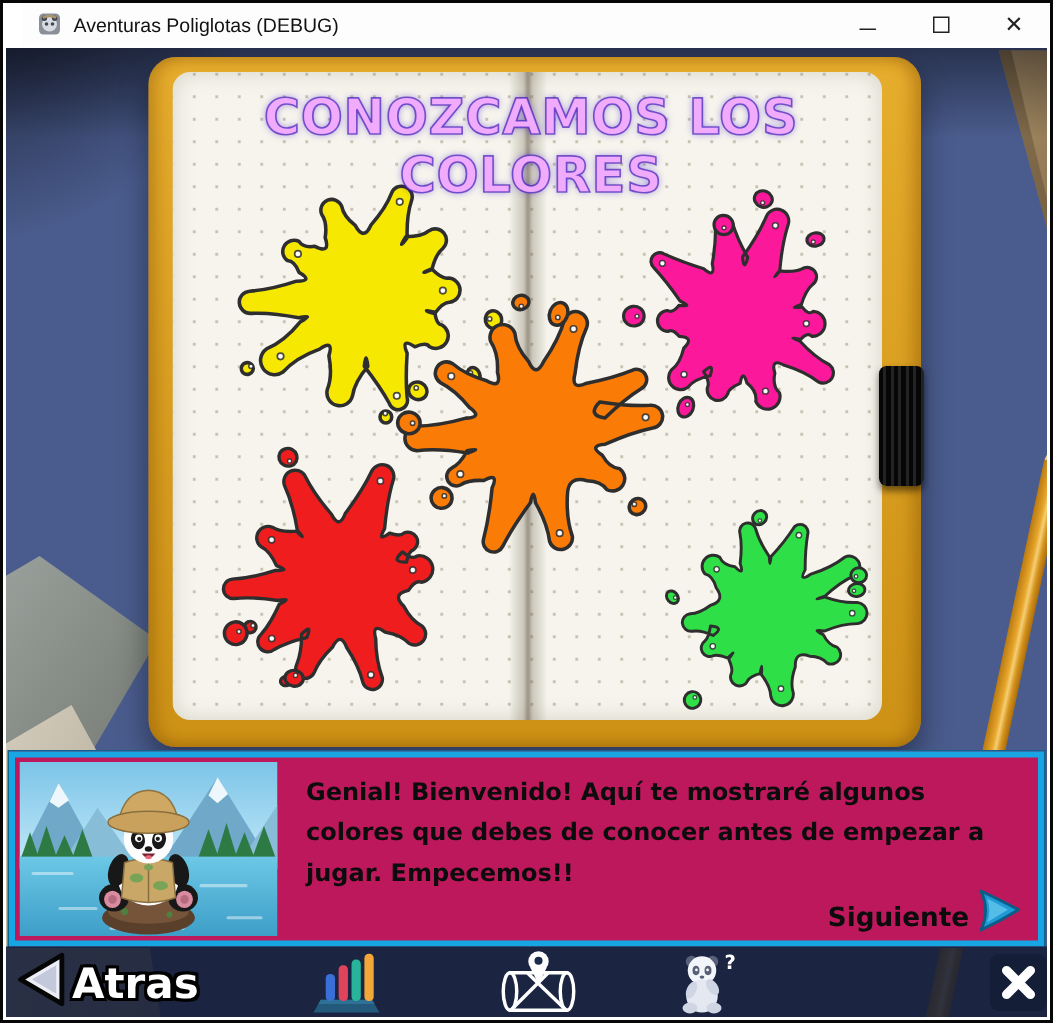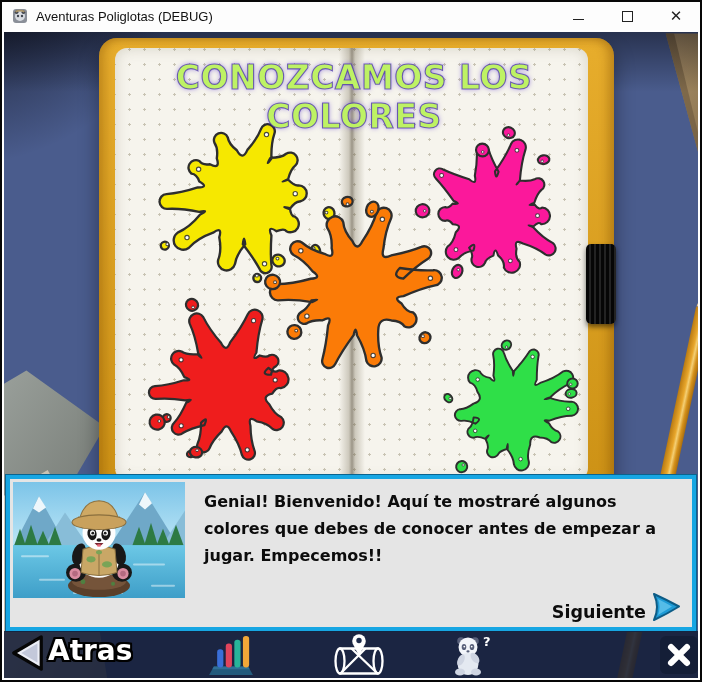--- a/index.html
+++ b/index.html
@@ -1,19 +1,19 @@
 <!DOCTYPE html>
 <html><head>
 <meta charset="utf-8">
 <style>
   html,body{margin:0;padding:0;background:#222;}
   .window{position:relative;width:702px;height:682px;background:#fff;border:2px solid #070707;
           box-sizing:border-box;overflow:hidden;font-family:"Liberation Sans",sans-serif;}
   
-  .titlebar{height:28px;background:#fdfdfd;display:flex;align-items:center;padding:0 8px;}
+  .titlebar{height:28px;background:#fdfdfd;display:flex;align-items:center;padding:0 8px;margin-left:13px;}
   .app-icon{width:16px;height:16px;margin:0 8px 0 2px;flex:0 0 auto;}
   .titlebar-text{font-size:13px;color:#111;flex:1 1 auto;}
   .win-controls{display:flex;align-items:center;gap:33px;margin-right:8px;}
   .win-btn{width:16px;height:16px;display:flex;align-items:center;justify-content:center;cursor:default;}
   .glyph-min{width:11px;height:0;border-top:1.6px solid #222;margin-top:6px;}
   .glyph-max{width:9px;height:9px;border:1.6px solid #222;}
   .glyph-close{font-size:15px;color:#222;line-height:1;font-family:"DejaVu Sans",sans-serif;}
   
   .stage{position:absolute;top:30px;left:2px;right:2px;bottom:2px;background:#4a5c8d;overflow:hidden;}
   .desk-vignette{position:absolute;inset:0;
@@ -53,31 +53,31 @@
   .elastic{position:absolute;left:582px;top:212px;width:30px;height:80px;border-radius:5px;
     background:repeating-linear-gradient(90deg,#060606 0 3px,#232323 3px 5px);
     box-shadow:0 3px 5px rgba(0,0,0,.5);}
   
   .board-title{position:absolute;left:100px;top:26px;width:500px;margin:0;text-align:center;
     font-family:"DejaVu Sans",sans-serif;font-weight:bold;font-size:33px;letter-spacing:.5px;
     -webkit-text-stroke:1.1px rgba(56,22,180,.65);
     text-shadow:0 0 5px rgba(70,30,205,.5);}
   .splat{position:absolute;}
   
-  .dialog{position:absolute;left:2px;right:2px;bottom:47px;height:156px;background:#e5e5e5;
+  .dialog{position:absolute;left:2px;right:2px;bottom:47px;height:130px;background:#be185d;
     border:4px solid #17a6e3;box-sizing:border-box;box-shadow:0 0 0 1px #0b638e;}
   .panda-scene{position:absolute;left:3px;top:3px;width:172px;height:116px;}
   .dialog-text{position:absolute;left:194px;right:8px;top:9px;
     font-family:"DejaVu Sans",sans-serif;font-weight:bold;font-size:16px;line-height:27px;color:#0c0c0c;}
   .next-row{position:absolute;right:46px;bottom:5px;
     font-family:"DejaVu Sans",sans-serif;font-weight:bold;font-size:17.5px;color:#0c0c0c;cursor:pointer;}
   .next-arrow{position:absolute;right:8px;bottom:4px;width:34px;height:32px;cursor:pointer;}
   
   .navbar{position:absolute;left:0;right:0;bottom:0;height:47px;background:rgba(21,30,56,.88);}
-  .back-button{position:absolute;left:4px;top:3px;display:flex;align-items:flex-start;cursor:pointer;}
+  .back-button{position:absolute;left:4px;top:3px;display:flex;align-items:flex-end;cursor:pointer;}
   .back-arrow{width:38px;height:38px;}
   .back-label{font-family:"DejaVu Sans",sans-serif;font-weight:bold;font-size:28px;color:#fff;margin-left:2px;
     text-shadow:-2px -2px 0 #000,2px -2px 0 #000,-2px 2px 0 #000,2px 2px 0 #000,0 2px 0 #000,2px 0 0 #000,0 -2px 0 #000,-2px 0 0 #000;}
   .nav-icon-btn{position:absolute;cursor:pointer;}
   .help-mark{position:absolute;right:-2px;top:-2px;color:#fff;font-size:13px;font-weight:bold;
     font-family:"DejaVu Sans",sans-serif;}
   .close-button{position:absolute;left:656px;top:5px;width:38px;height:38px;cursor:pointer;
     display:flex;align-items:center;justify-content:center;background:rgba(10,16,34,.35);border-radius:6px;}
 </style>
 </head>
@@ -223,21 +223,21 @@
               <circle cx="67.6" cy="-19.0" r="1.4" fill="#fff" stroke="rgba(45,45,45,.85)" stroke-width="1"></circle>
               <circle cx="66.2" cy="-1.4" r="2.1" fill="#fff" stroke="rgba(45,45,45,.85)" stroke-width="1.1"></circle>
               <circle cx="10.2" cy="57.9" r="2.1" fill="#fff" stroke="rgba(45,45,45,.85)" stroke-width="1.1"></circle>
               <circle cx="-43.4" cy="24.6" r="2.1" fill="#fff" stroke="rgba(45,45,45,.85)" stroke-width="1.1"></circle>
               <circle cx="-40.4" cy="-35.9" r="2.1" fill="#fff" stroke="rgba(45,45,45,.85)" stroke-width="1.1"></circle>
               <circle cx="24.3" cy="-62.7" r="2.1" fill="#fff" stroke="rgba(45,45,45,.85)" stroke-width="1.1"></circle>
             </g>
           </svg></div>
       </div>
 
-    <h1 class="board-title" style="color: #bef264;">CONOZCAMOS LOS COLORES</h1>
+    <h1 class="board-title" style="color: #f0abfc;">CONOZCAMOS LOS COLORES</h1>
 
     <div class="dialog" style="border-color: rgb(23, 166, 227);">
       <svg class="panda-scene" viewBox="0 0 172 114" preserveAspectRatio="none">
         <defs>
           <linearGradient id="sky" x1="0" y1="0" x2="0" y2="1">
             <stop offset="0" stop-color="#7cc4e8"></stop>
               <stop offset="1" stop-color="#c4eaf8"></stop>
           </linearGradient>
           <linearGradient id="water" x1="0" y1="0" x2="0" y2="1">
             <stop offset="0" stop-color="#6cc8e6"></stop>

